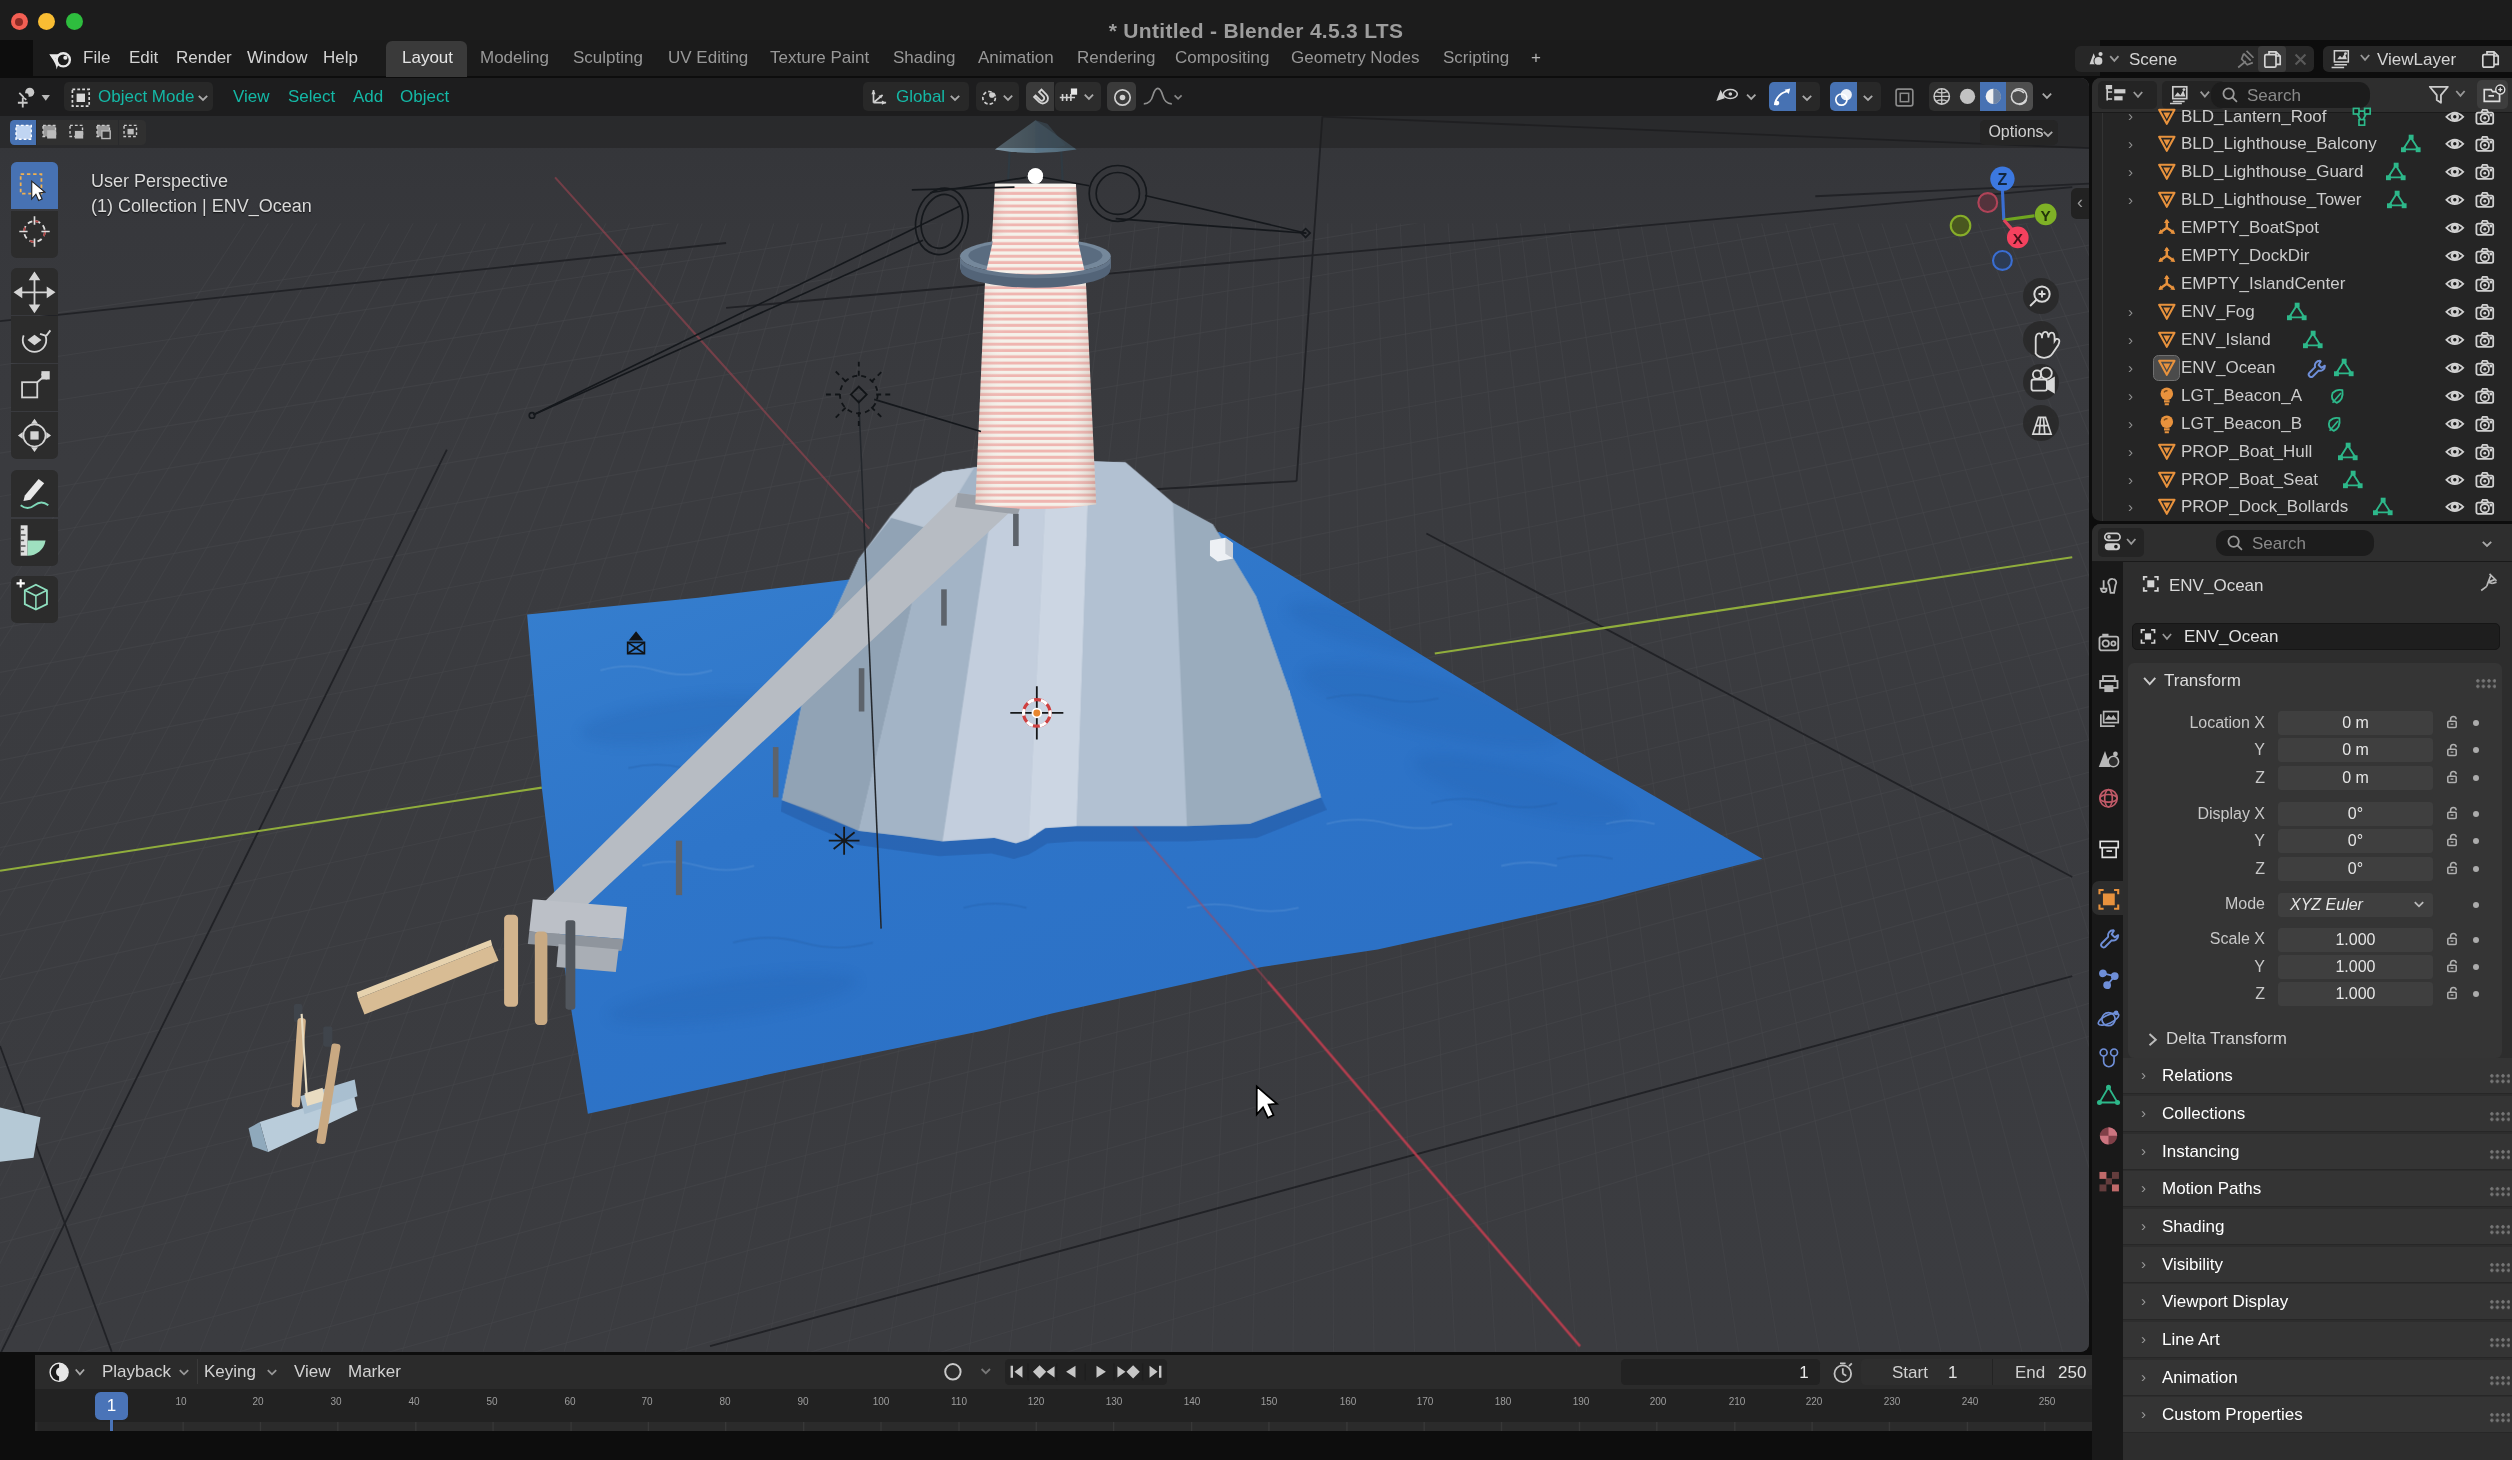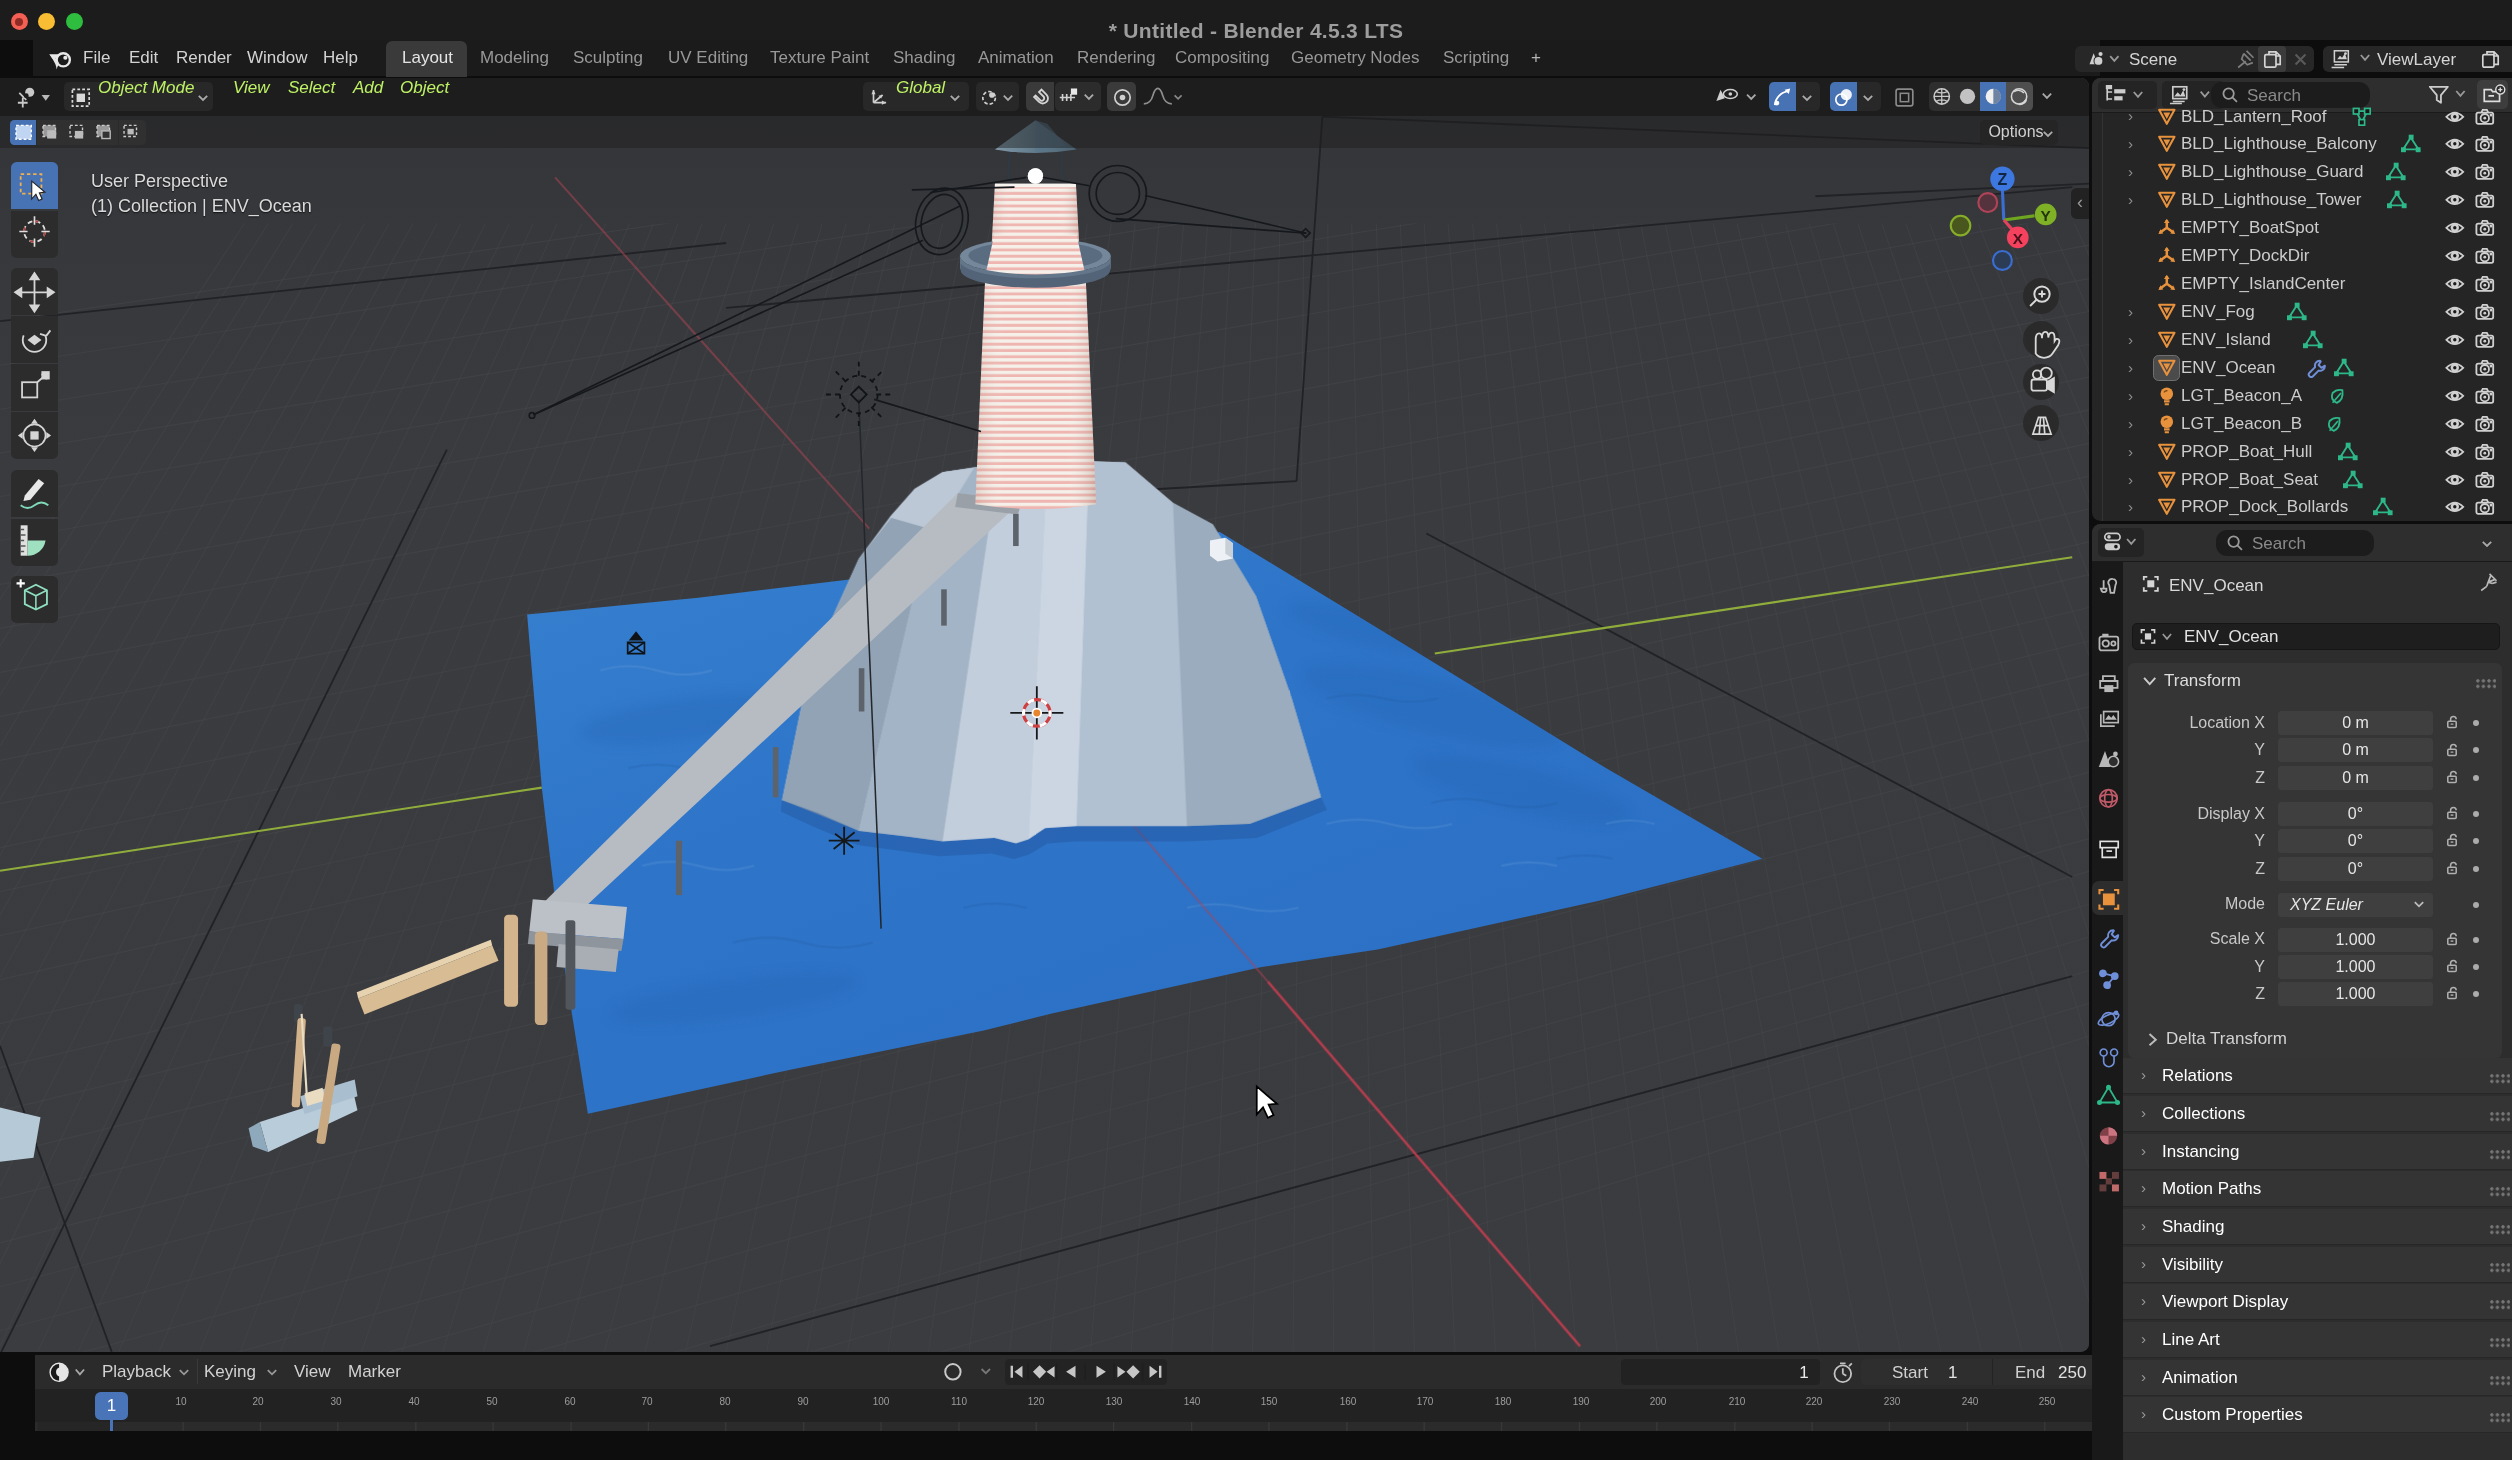--- a/index.html
+++ b/index.html
@@ -15,21 +15,21 @@
 .menu { color:#d3d3d3; font-size:17px; top:8.4px; }
 .wtab { color:#989898; font-size:17px; top:8.4px; }
 .wtab.active { color:#e4e4e4; }
 .tabbg { background:#3a3a3a; border-radius:6.3px 6.3px 0 0; top:1.4px; height:36px; }
 .topwidget { background:#272727; border-radius:5.6px; height:26.5px; top:5.6px; color:#d0d0d0; font-size:17px; }
 
 
 #viewport { left:0; top:78px; width:2089px; height:1274px; background:#3a3b3f; border-radius:0 8.4px 8.4px 0; overflow:hidden; }
 #vphead { left:0; top:0; width:2089px; height:38px; background:rgba(24,24,25,0.82); z-index:6; }
 #vptools { left:0; top:38px; width:2089px; height:32px; background:rgba(28,28,29,0.45); z-index:5; }
-.vh-text { color:#bef264; font-size:17px; top:0;font-style:italic; }
+.vh-text { color:#14b8a6; font-size:17px; top:9px; }
 .vh-box { background:#282828; border-radius:4.9px; height:29px; top:4.2px; }
 #scene { left:0; top:0; width:2089px; height:1274px; }
 #ovl1 { left:91px; top:93px; color:#dadada; font-size:18px; text-shadow:0 0.7px 1.4px rgba(0,0,0,.7); }
 #ovl2 { left:91px; top:118px; color:#dadada; font-size:18px; text-shadow:0 0.7px 1.4px rgba(0,0,0,.7); }
 
 
 .tbtn { left:11.2px; width:47px; height:47px; background:#2c2c2c; }
 .tbtn.active { background:#4772b3; }
 
 

